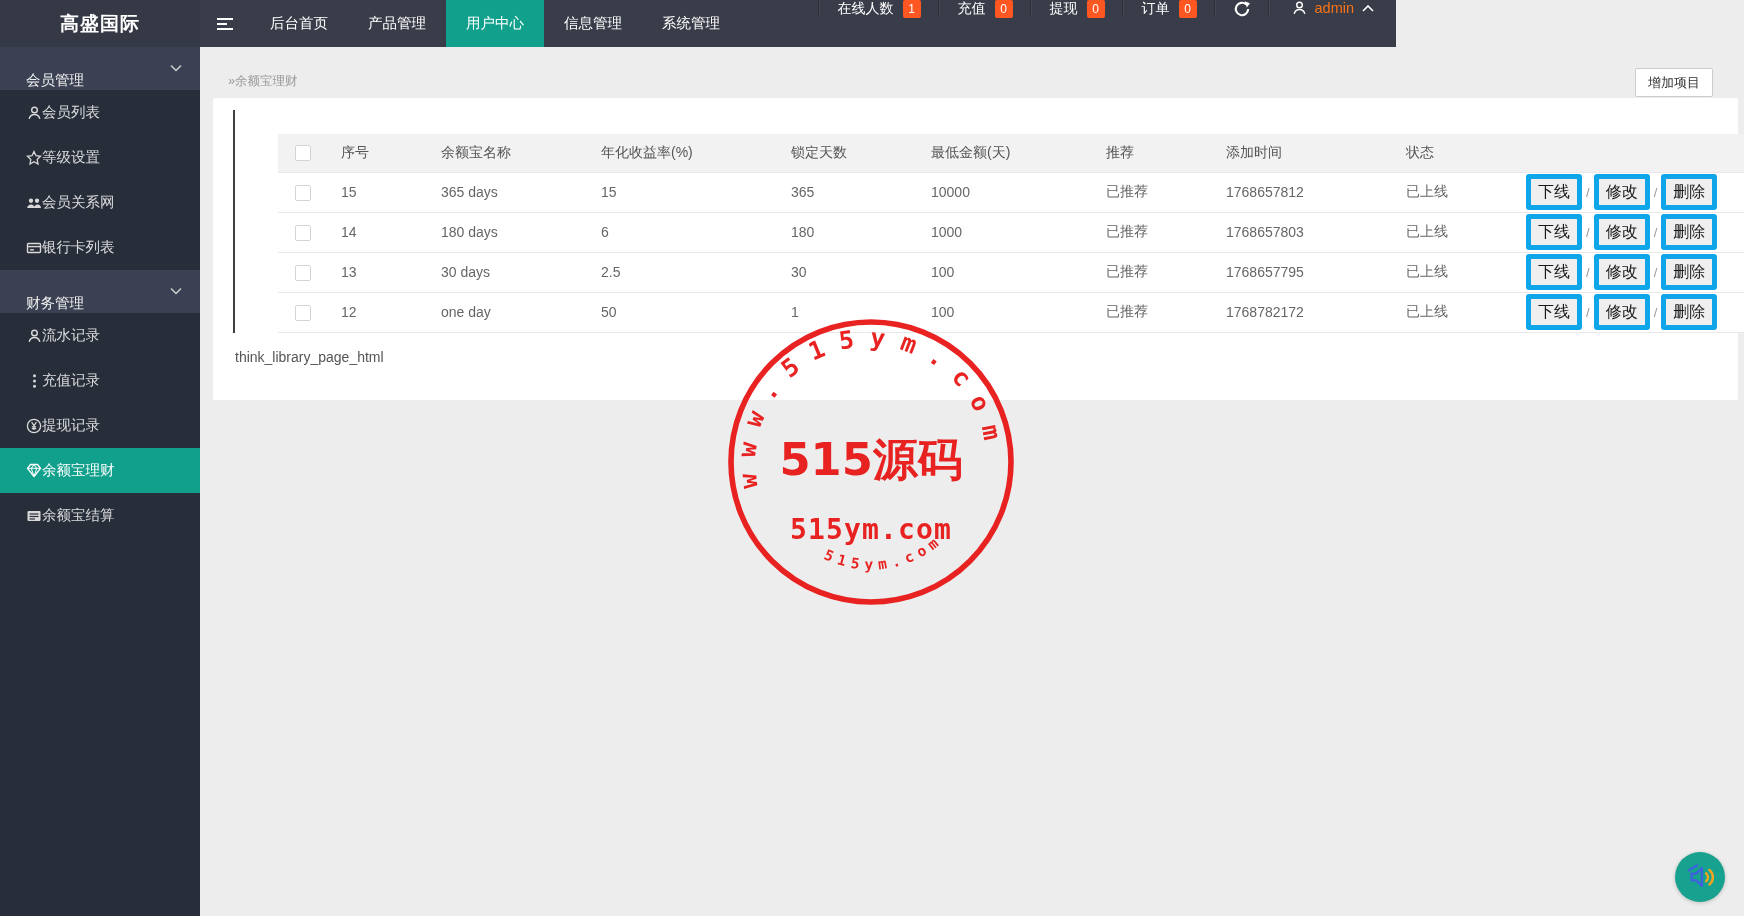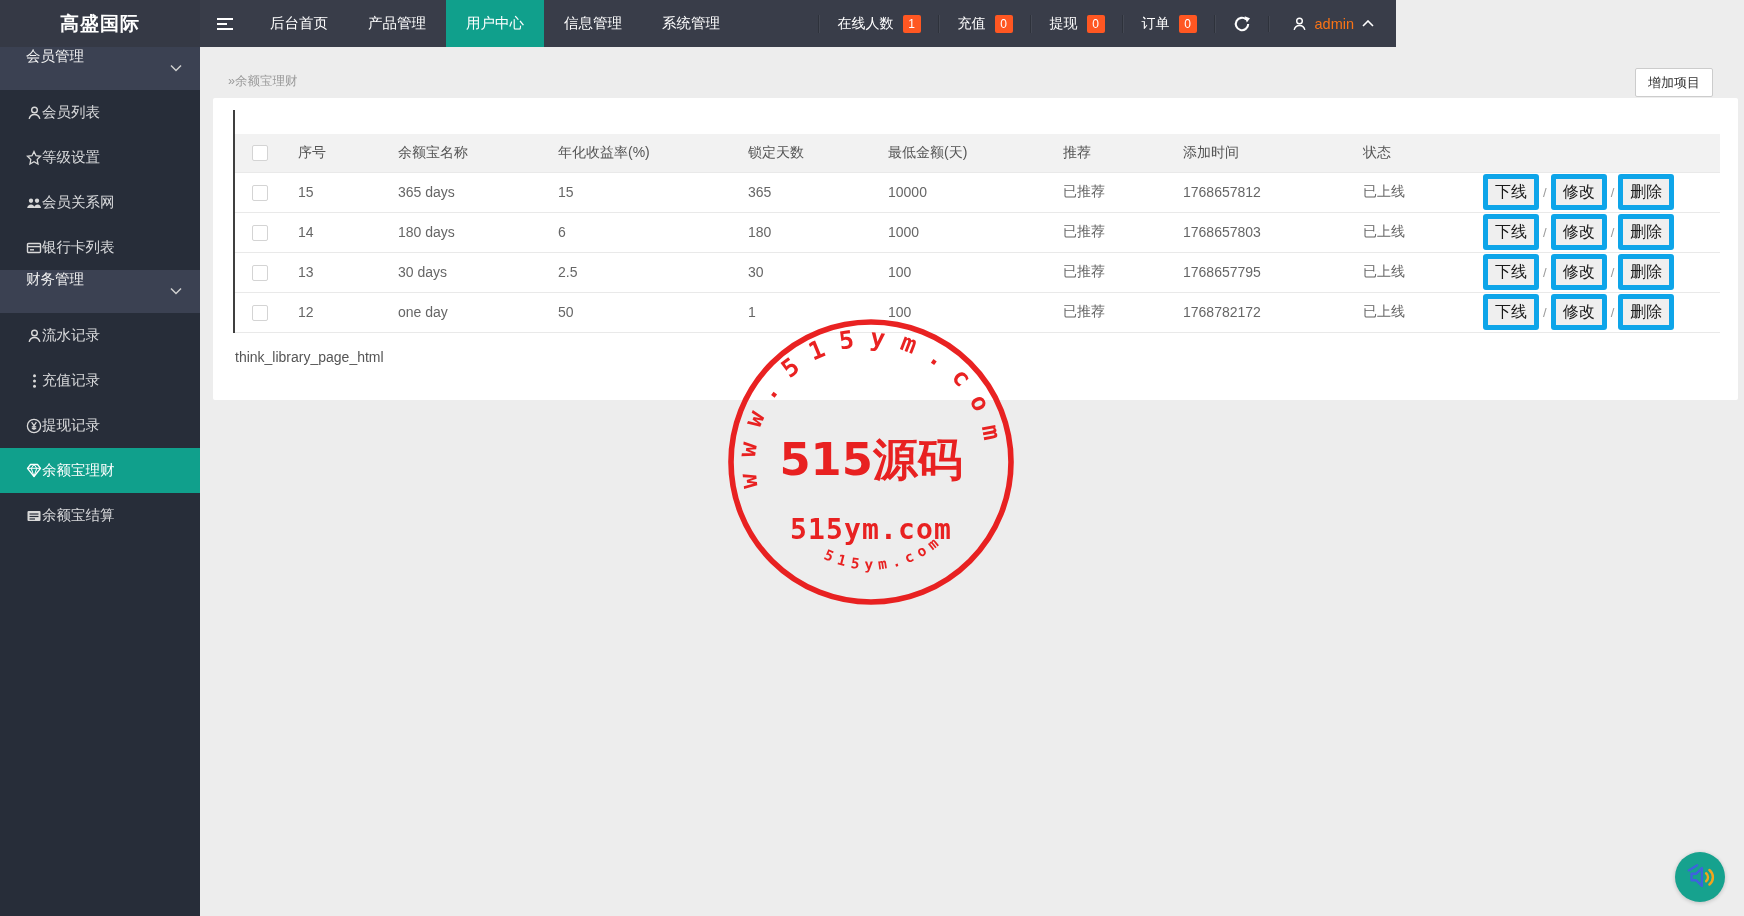--- a/index.html
+++ b/index.html
@@ -21,21 +21,21 @@
     color:#fff; font-size:19px; font-weight:600; letter-spacing:1px;
     background:#353945;
   }
   .hamburger{ width:50px; display:flex; align-items:center; justify-content:center; cursor:pointer; }
   .hamburger svg{ display:block; }
   .top-menu{ display:flex; }
   .top-menu-item{
     padding:0 20px; line-height:47px; color:#fff; font-size:14.5px; cursor:pointer; white-space:nowrap;
   }
   .top-menu-item.active{ background:#10a08c; }
-  .top-right{ margin-left:auto; display:flex; align-items:center; }
+  .top-right{ margin-left:auto; display:flex; align-items:flex-start; }
   .stat{
     display:flex; align-items:center; gap:9px; padding:0 18px;
     border-left:1px solid rgba(255,255,255,0.06);
     box-shadow:-1px 0 0 rgba(0,0,0,0.18);
     color:#fff; font-size:14px; cursor:pointer;
   }
   .badge{
     background:#ff5722; color:#fff; border-radius:2px;
     min-width:18px; height:18px; line-height:18px; padding:0 5px;
     font-size:12px; text-align:center;
@@ -52,21 +52,21 @@
     box-shadow:-1px 0 0 rgba(0,0,0,0.18);
     color:#f97316; font-size:14.5px; cursor:pointer;
   }
   
   .sidebar{
     position:absolute; left:0; top:47px; width:200px; height:869px;
     background:#272d39; z-index:15;
   }
   .side-section-header{
     height:43px; background:#3b4152; color:#f2f2f2; font-size:14.5px;
-    display:flex; align-items:flex-start; padding:0 20px 0 26px; cursor:pointer; position:relative;
+    display:flex; align-items:flex-end; padding:0 20px 0 26px; cursor:pointer; position:relative;
   }
   .side-section-header .chev{ position:absolute; right:18px; top:17px; }
   .side-item{
     height:45px; display:flex; align-items:center; 
     padding-left:26px; color:rgba(255,255,255,0.82); font-size:14.5px; cursor:pointer;
   }
   .side-item .sicon{ width:16px; height:16px; display:flex; align-items:center; justify-content:center; color:#d9d9d9; }
   .side-item.active{ background:#10a08c; color:#fff; }
   .side-item.active .sicon{ color:#fff; }
   
@@ -78,20 +78,21 @@
     font-size:13px; color:#333; cursor:pointer;
     font-family:"Liberation Sans","DejaVu Sans",sans-serif;
   }
   .card{
     position:absolute; left:13px; top:51px; width:1525px; height:302px;
     background:#fff; border-radius:2px;
   }
   .table-box{
     position:absolute; left:20px; top:12px; width:1487px;
     border-left:2px solid #3f3f3f;
+    padding-left:43px;
   }
   .toolbar-space{ height:24px; background:#fff; }
   table{ width:1485px; border-collapse:collapse; table-layout:fixed; }
   thead tr{ background:#f2f2f2; height:38px; border-bottom:1px solid #e9e9e9; }
   th{ font-weight:normal; color:#555; font-size:14px; text-align:left; padding-left:13px; }
   tbody tr{ height:40px; background:#fff; border-bottom:1px solid #e9e9e9; }
   td{ color:#666; font-size:14px; padding-left:13px; }
   .cb-cell{ padding-left:17px; }
   input[type=checkbox]{
     appearance:none; -webkit-appearance:none;

